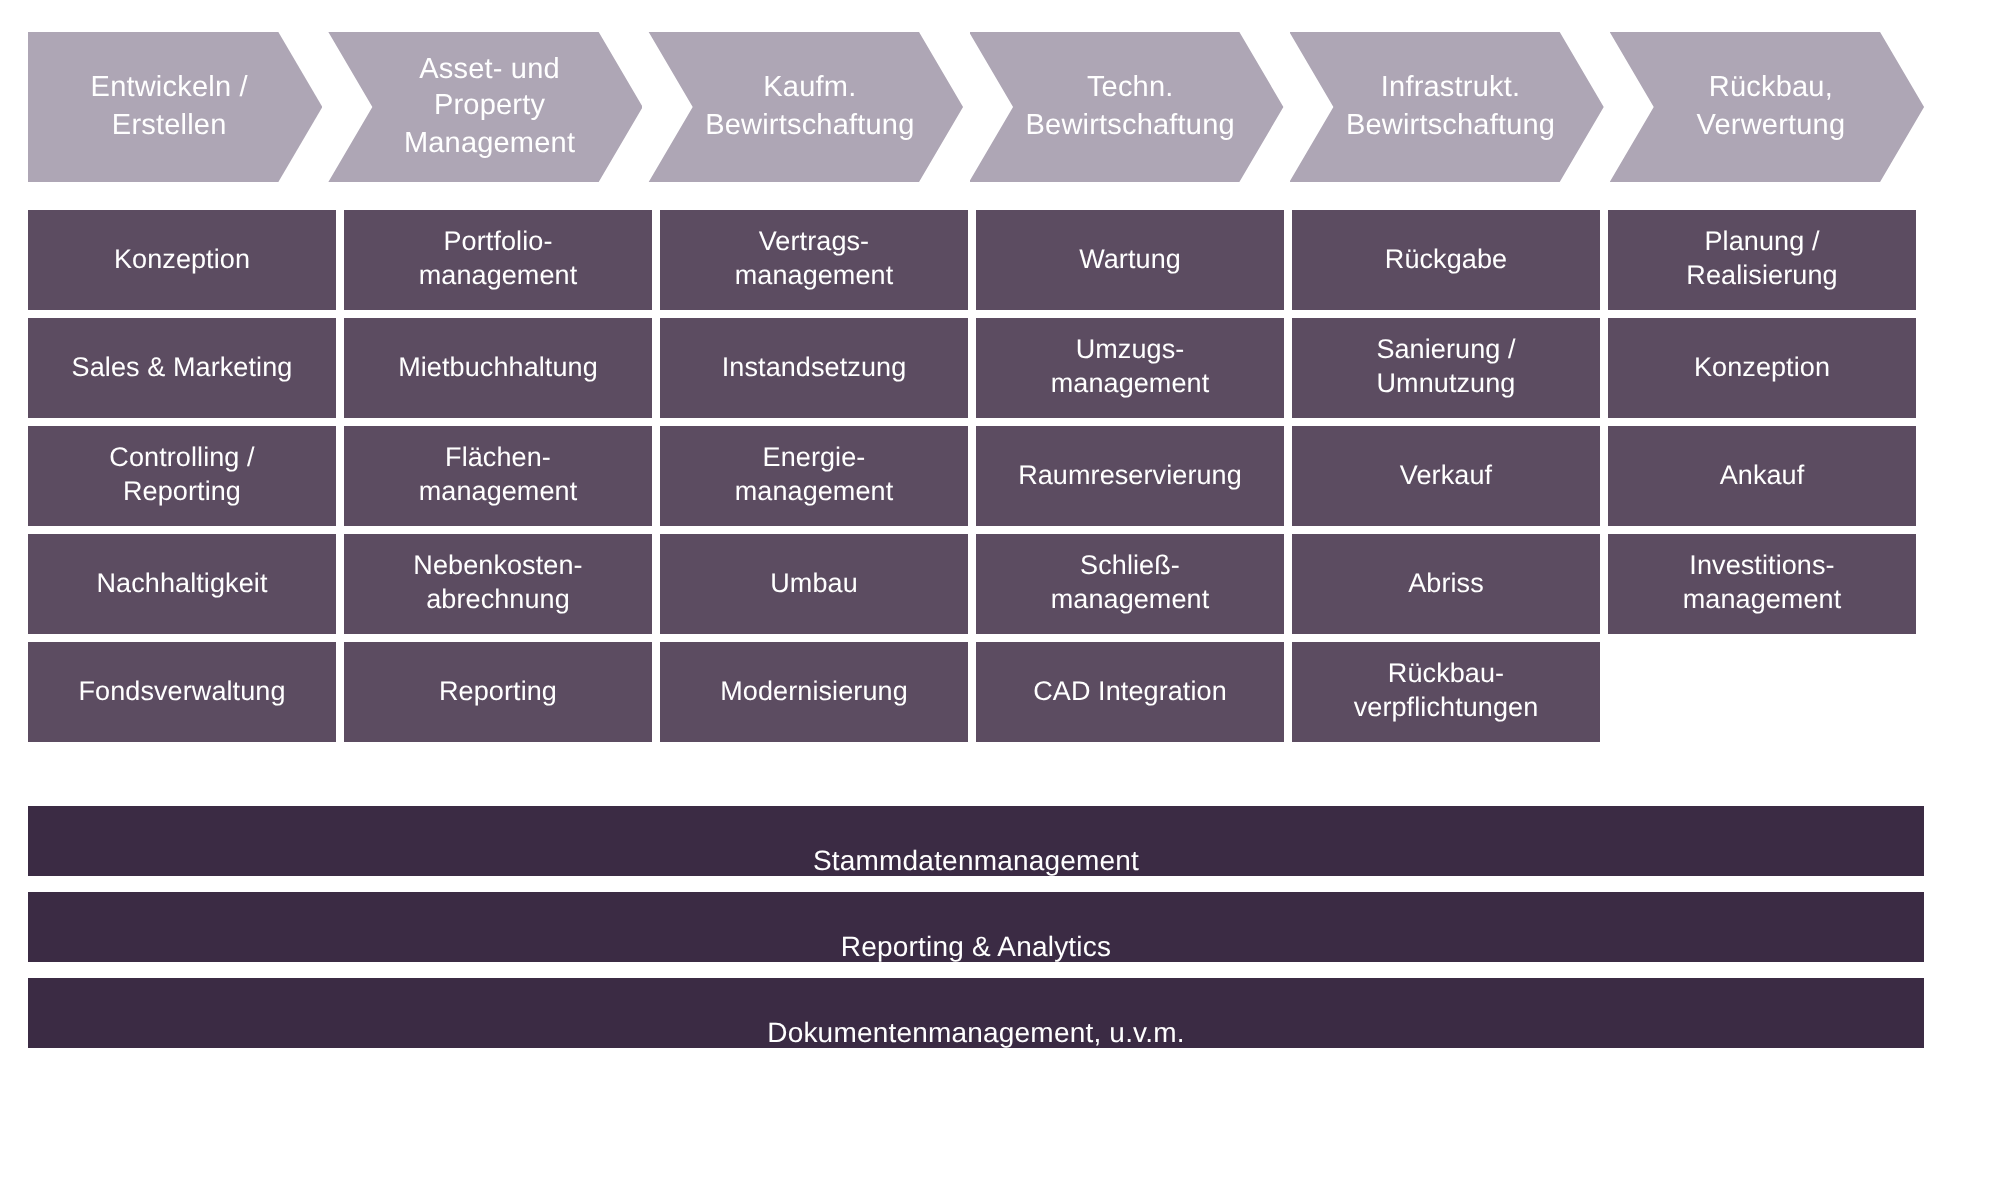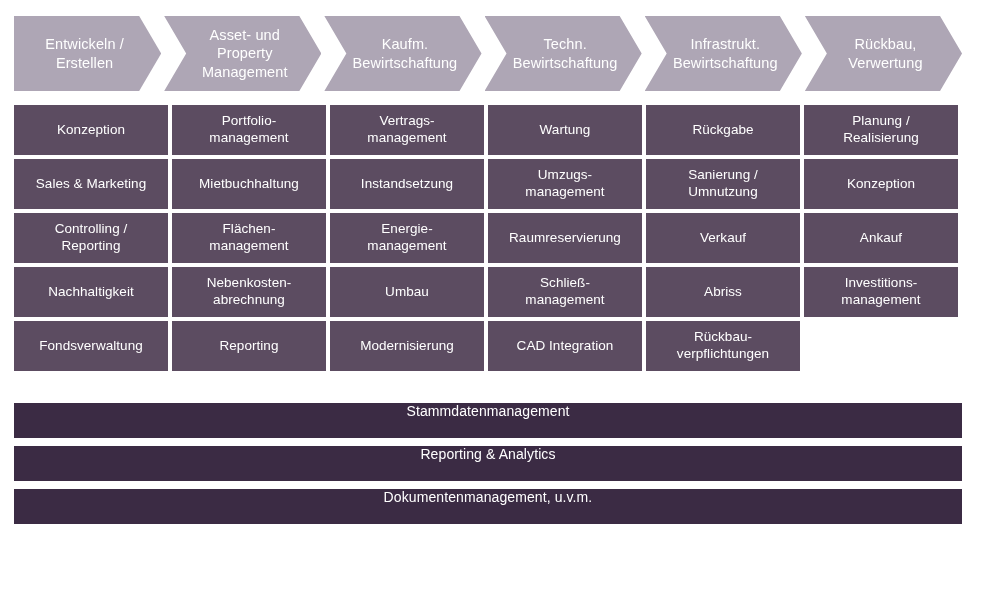--- a/index.html
+++ b/index.html
@@ -93,21 +93,21 @@
     width: 948px;
     display: flex;
     flex-direction: column;
     gap: 8px;
   }
   .bar {
     height: 35px;
     background: #3b2b44;
     color: #ffffff;
     display: flex;
-    align-items: flex-start;
+    align-items: flex-end;
     justify-content: center;
     text-align: center;
     font-size: 14px;
     letter-spacing: 0.1px;
   }
   .bar-label { display: block; }
 </style>
 </head>
 <body>
 

